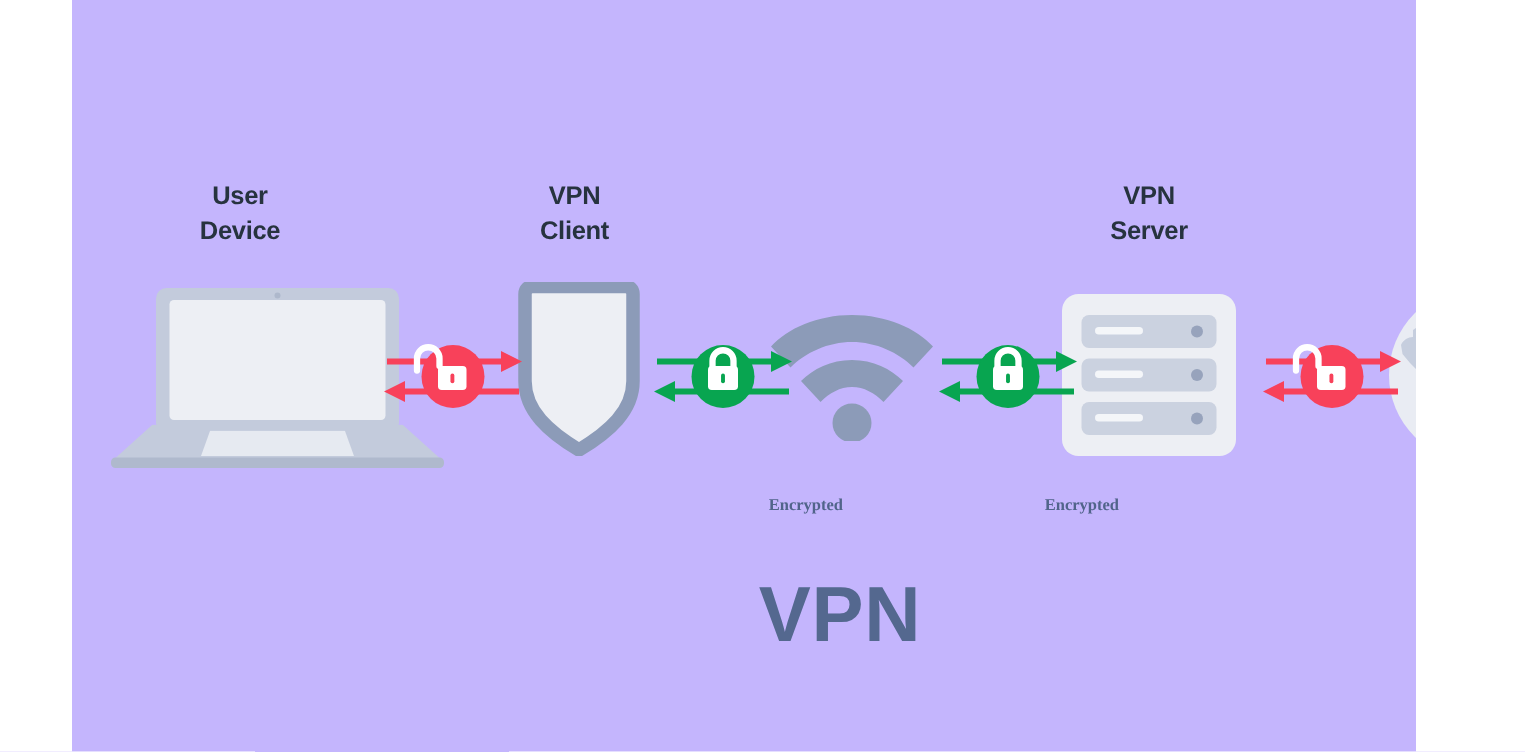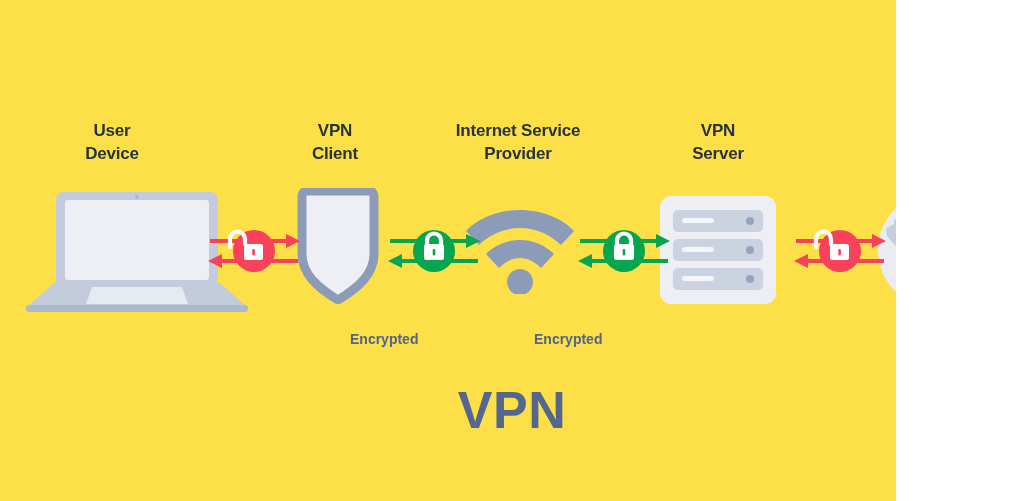--- a/index.html
+++ b/index.html
@@ -9,22 +9,23 @@
     padding: 0;
     background: #ffffff;
   }
   body {
     font-family: "Liberation Sans", sans-serif;
   }
   #canvas {
     position: relative;
     width: 896px;
     height: 501px;
-    background: #fde047;
+    background: #c4b5fd;
     overflow: hidden;
+    margin-left: 48px;
   }
 
   
   .node-label {
     position: absolute;
     text-align: center;
     font-weight: bold;
     font-size: 17px;
     line-height: 1.33;
     color: #27333F;
@@ -141,25 +142,26 @@
 
   
   .globe-wrap { position: absolute; left: 0; top: 0; }
 
   
   .connector { position: absolute; }
 
   
   .caption {
     position: absolute;
-    text-align: left;
+    text-align: right;
     font-weight: bold;
-    font-size: 14px;
+    font-size: 11px;
     color: #51648A;
     user-select: none;
+    font-family: Liberation Serif, serif;
   }
 
   .title {
     position: absolute;
     text-align: center;
     font-weight: bold;
     font-size: 52px;
     letter-spacing: 0.5px;
     color: #54688F;
     user-select: none;
@@ -169,22 +171,20 @@
 <body>
 
 <div id="canvas">
 
   <div class="node-label" style="left:22px; top:120px; width:180px;">User
 Device</div>
 
   <div class="node-label" style="left:245px; top:120px; width:180px;">VPN
 Client</div>
 
-  <div class="node-label" style="left:418px; top:120px; width:200px;">Internet Service
-Provider</div>
 
   <div class="node-label" style="left:628px; top:120px; width:180px;">VPN
 Server</div>
 
 
   <div class="node" style="left:26px; top:192px; width:222px; height:122px;">
     <div class="laptop-lid"></div>
     <div class="laptop-cam"></div>
     <div class="laptop-screen"></div>
     <div class="laptop-base"></div>

